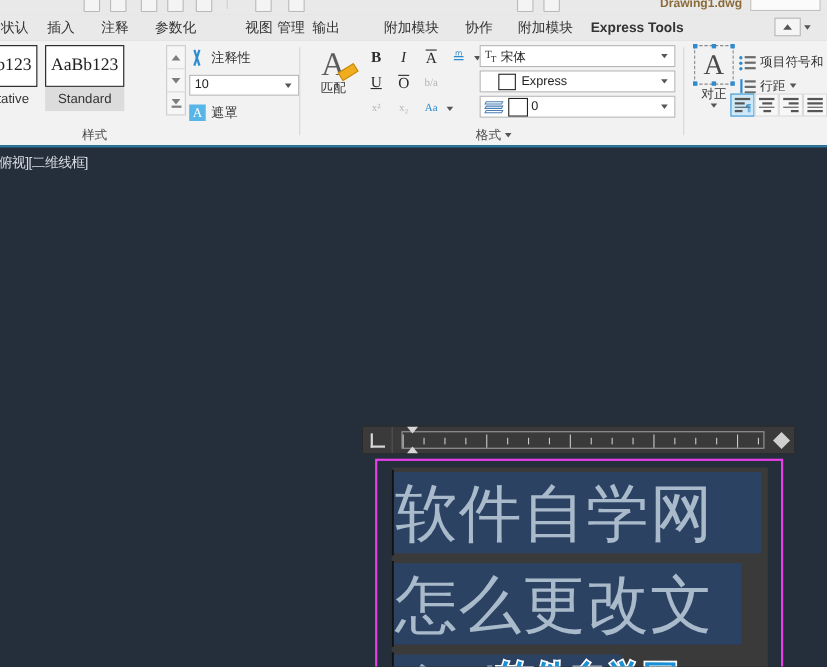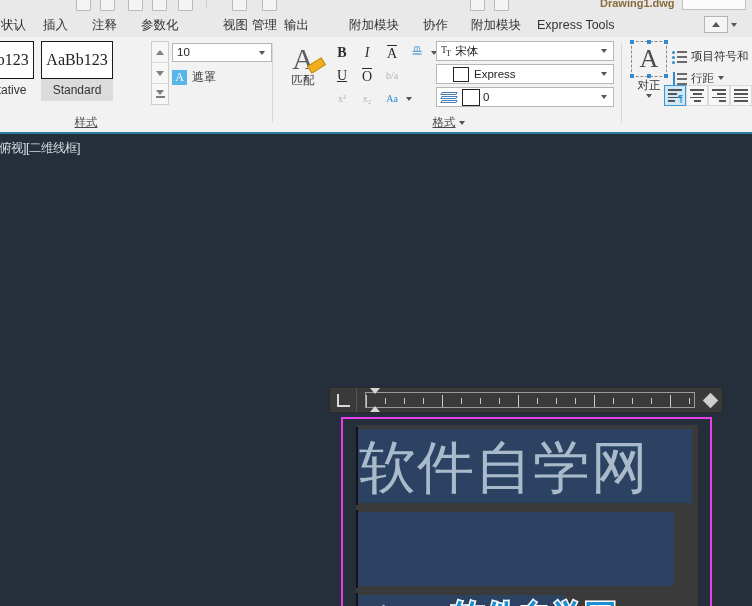--- a/index.html
+++ b/index.html
@@ -54,21 +54,21 @@
 
   
   .ribbon{
     position:absolute;left:0;top:37px;width:752px;height:95px;
     background:#f2f2f2;border-bottom:1px solid #c5c5c5;
   }
   .panel{position:absolute;top:0;height:95px;}
   .panel-sep{position:absolute;top:6px;width:1px;height:80px;background:#d8d8d8;}
   .panel-label{
     position:absolute;bottom:2px;width:100%;text-align:center;
-    font-size:11.5px;color:#4a4a4a;white-space:nowrap;text-decoration:underline;
+    font-size:11.5px;color:#4a4a4a;white-space:nowrap;
   }
   .panel-label .dn-tri-sm{display:inline-block;vertical-align:middle;margin-left:3px;border-top-color:#555;}
 
   
   .p-style{left:0;width:172px;}
   .style-gallery{position:absolute;left:-38px;top:4px;display:flex;gap:7px;}
   .style-card{width:72px;}
   .style-swatch{
     width:72px;height:38px;background:#fff;border:1.6px solid #1a1a1a;
     display:flex;align-items:center;justify-content:center;
@@ -288,21 +288,21 @@
     <div class="tab" style="left:-6px;">状认</div>
     <div class="tab" style="left:36px;">插入</div>
     <div class="tab" style="left:85px;">注释</div>
     <div class="tab" style="left:134px;">参数化</div>
     <div class="tab" style="left:196px;margin-left:20px;">视图</div>
     <div class="tab" style="left:245px;">管理</div>
     <div class="tab" style="left:277px;">输出</div>
     <div class="tab" style="left:342px;">附加模块</div>
     <div class="tab" style="left:416px;">协作</div>
     <div class="tab" style="left:464px;">附加模块</div>
-    <div class="tab" style="left:530px;">Express Tools</div>
+    <div class="tab" style="left:530px;font-weight:bold;">Express Tools</div>
 
     <div class="tabs-right">
       <div class="box">
         <span class="up-tri"></span>
       </div>
       <span class="dn-tri-sm"></span>
     </div>
   </div>
 
   <div class="ribbon">
@@ -328,20 +328,24 @@
           </div>
         <div class="ss-btn">
           <span style="display:flex;flex-direction:column;align-items:center;">
             <span class="tri-dn-s"></span>
             <span class="bar-dn"></span>
           </span>
         </div>
       </div>
 
       <div class="style-right">
+        <div class="sr-row">
+          <span class="annot-ico"></span>
+          <span class="sr-label">注释性</span>
+        </div>
         <div class="sr-row">
           <div class="size-combo">
             <span>10</span>
             <span class="dn-tri-sm"></span>
           </div>
         </div>
         <div class="sr-row">
           <span class="mask-ico">A</span>
           <span class="sr-label">遮罩</span>
         </div>
@@ -534,20 +538,21 @@
 
       <div class="editor-body">
         <div class="txtline">
           <span class="sel" style="width:336px;"></span>
           <span class="caret"></span>
           <span class="txt">软件自学网</span>
         </div>
         <div class="txtline">
           <span class="sel" style="width:318px;"></span>
           <span class="caret"></span>
+          <span class="txt">怎么更改文</span>
         </div>
         <div class="txtline">
           <span class="sel" style="width:209px;"></span>
           <span class="caret"></span>
           <span class="txt">字大小</span>
         </div>
 
         <div class="wm">
           <div class="wm-main">软件自学网</div>
 

